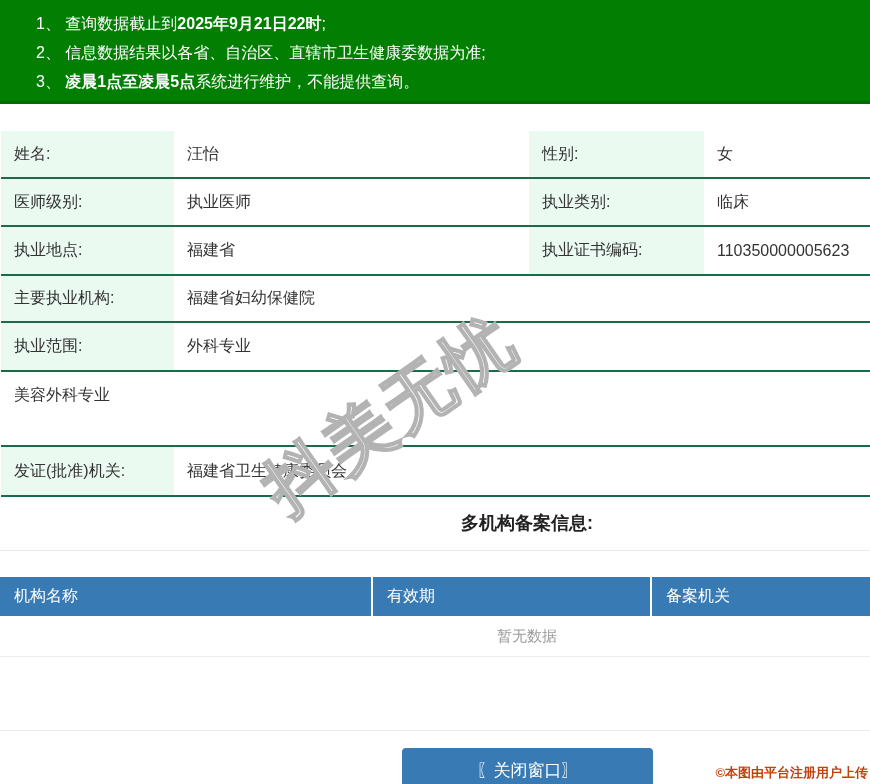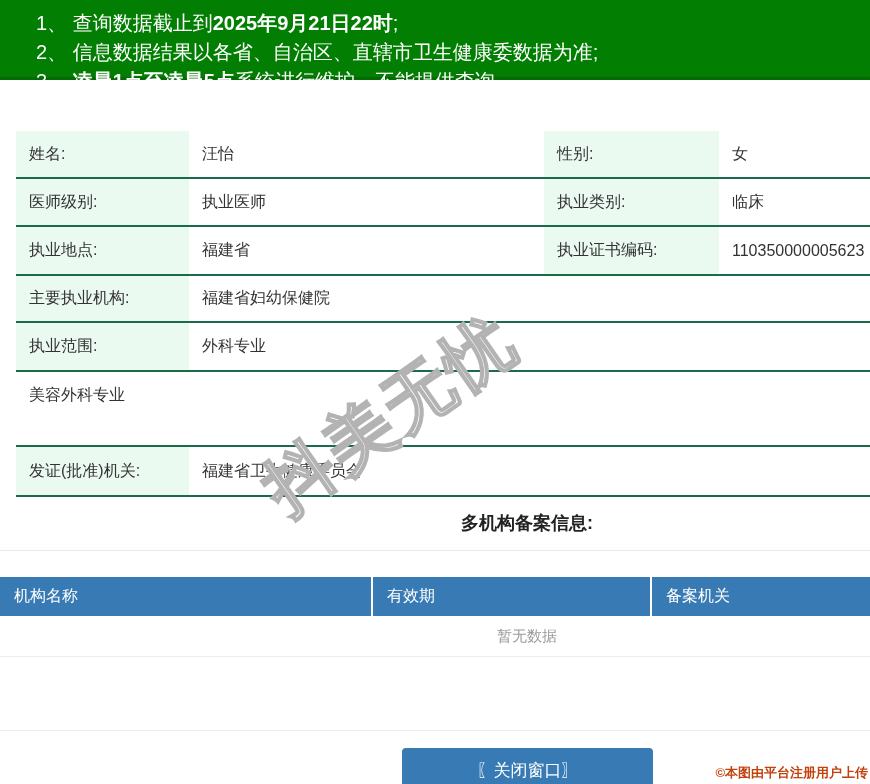--- a/index.html
+++ b/index.html
@@ -5,29 +5,29 @@
   * { margin:0; padding:0; box-sizing:border-box; }
   html,body { width:870px; height:784px; }
   body {
     position:relative; overflow:hidden; background:#ffffff;
     font-family:"Liberation Sans","DejaVu Sans",sans-serif;
     color:#333;
   }
 
   
   .banner {
-    position:absolute; left:0; top:0; width:870px; height:80px;
+    position:absolute; left:0; top:0; width:870px; height:104px;
     background:#027e02; border-bottom:3px solid #046b04;
-    color:#fff; font-size:20px; line-height:29px;
+    color:#fff; font-size:16px; line-height:29px;
     padding:9px 20px 0 36px;
   }
   .banner b { font-weight:bold; }
 
   
-  .info-table { position:absolute; left:16px; top:131px; width:780px; }
+  .info-table { position:absolute; left:1px; top:131px; width:780px; }
   .irow {
     display:flex; width:870px; border-bottom:2px solid #1a6b4a;
     align-items:stretch; font-size:16px;
   }
   .irow .cell { display:flex; align-items:center; }
   .lbl  { width:173px; background:#eafaf1; padding-left:13px; padding-right:40px; }
   .val1 { width:355px; padding-left:13px; }
   .lbl2 { width:175px; background:#eafaf1; padding-left:13px; padding-right:20px; }
   .val2 { width:167px; padding-left:13px; }
   .valwide { width:697px; padding-left:13px;border-radius:17px; }

